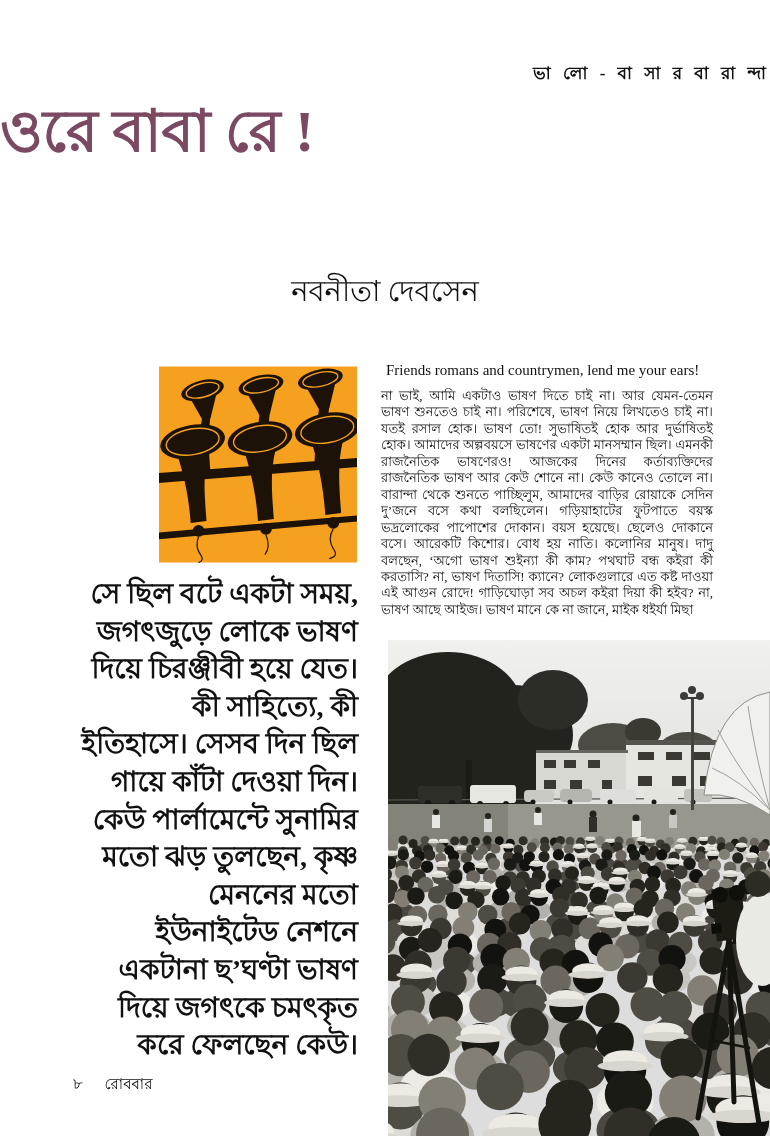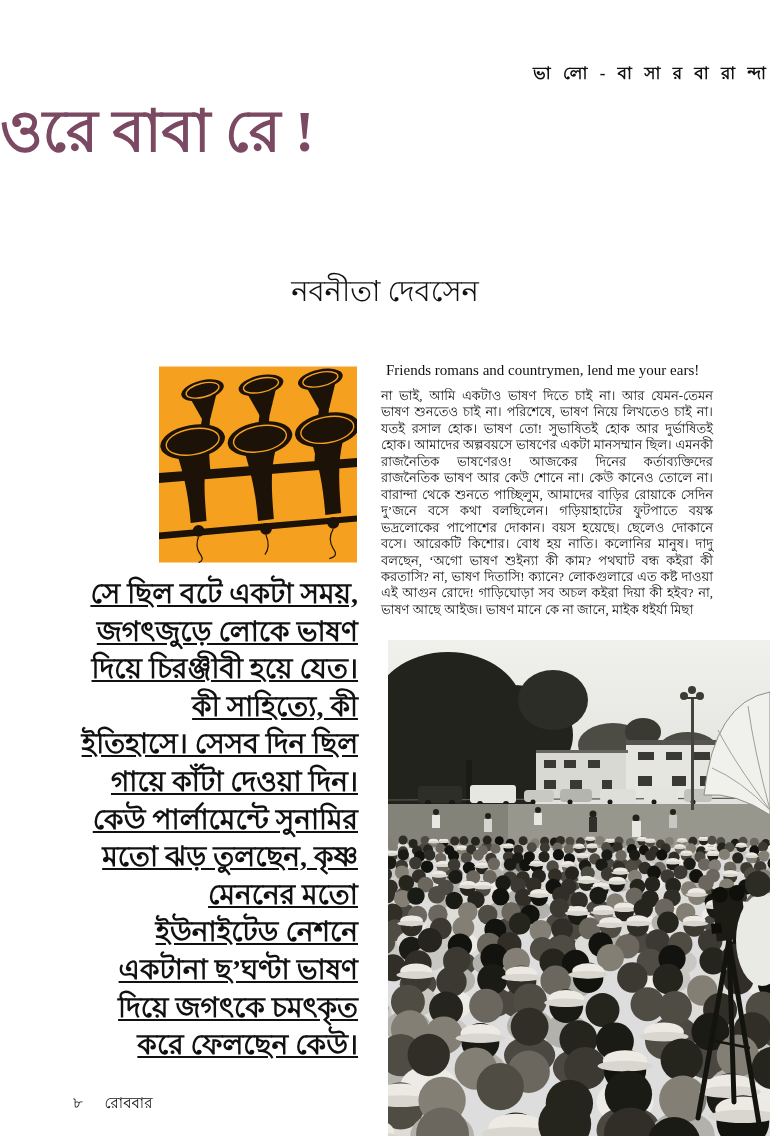--- a/index.html
+++ b/index.html
@@ -34,27 +34,27 @@
   }
   .body-text{
     left:381px;top:388px;width:332px;
     font-size:13px;line-height:16.45px;
     text-align:justify;
   }
   
   .pull-quote{
     left:55px;top:575px;width:303px;
     font-size:28px;line-height:37.6px;
-    text-align:right;white-space:pre-line;font-weight:bold;text-decoration:underline;
+    text-align:right;white-space:pre-line;font-weight:bold;
   }
   
   .photo{left:388px;top:640px;width:382px;height:496px;background:#ddd;}
   .photo svg{display:block;width:100%;height:100%;}
   
-  .footer{left:73px;top:1072px;font-size:15px;margin-top:19px;}
+  .footer{left:73px;top:1072px;font-size:15px;}
   .footer .mag{margin-left:18px;}
 </style>
 </head>
 <body>
 
 <div class="abs kicker">ভা লো - বা সা র  বা রা ন্দা</div>
 
 <div class="abs title">
   <div>ওরে বাবা রে !</div>
 </div>

